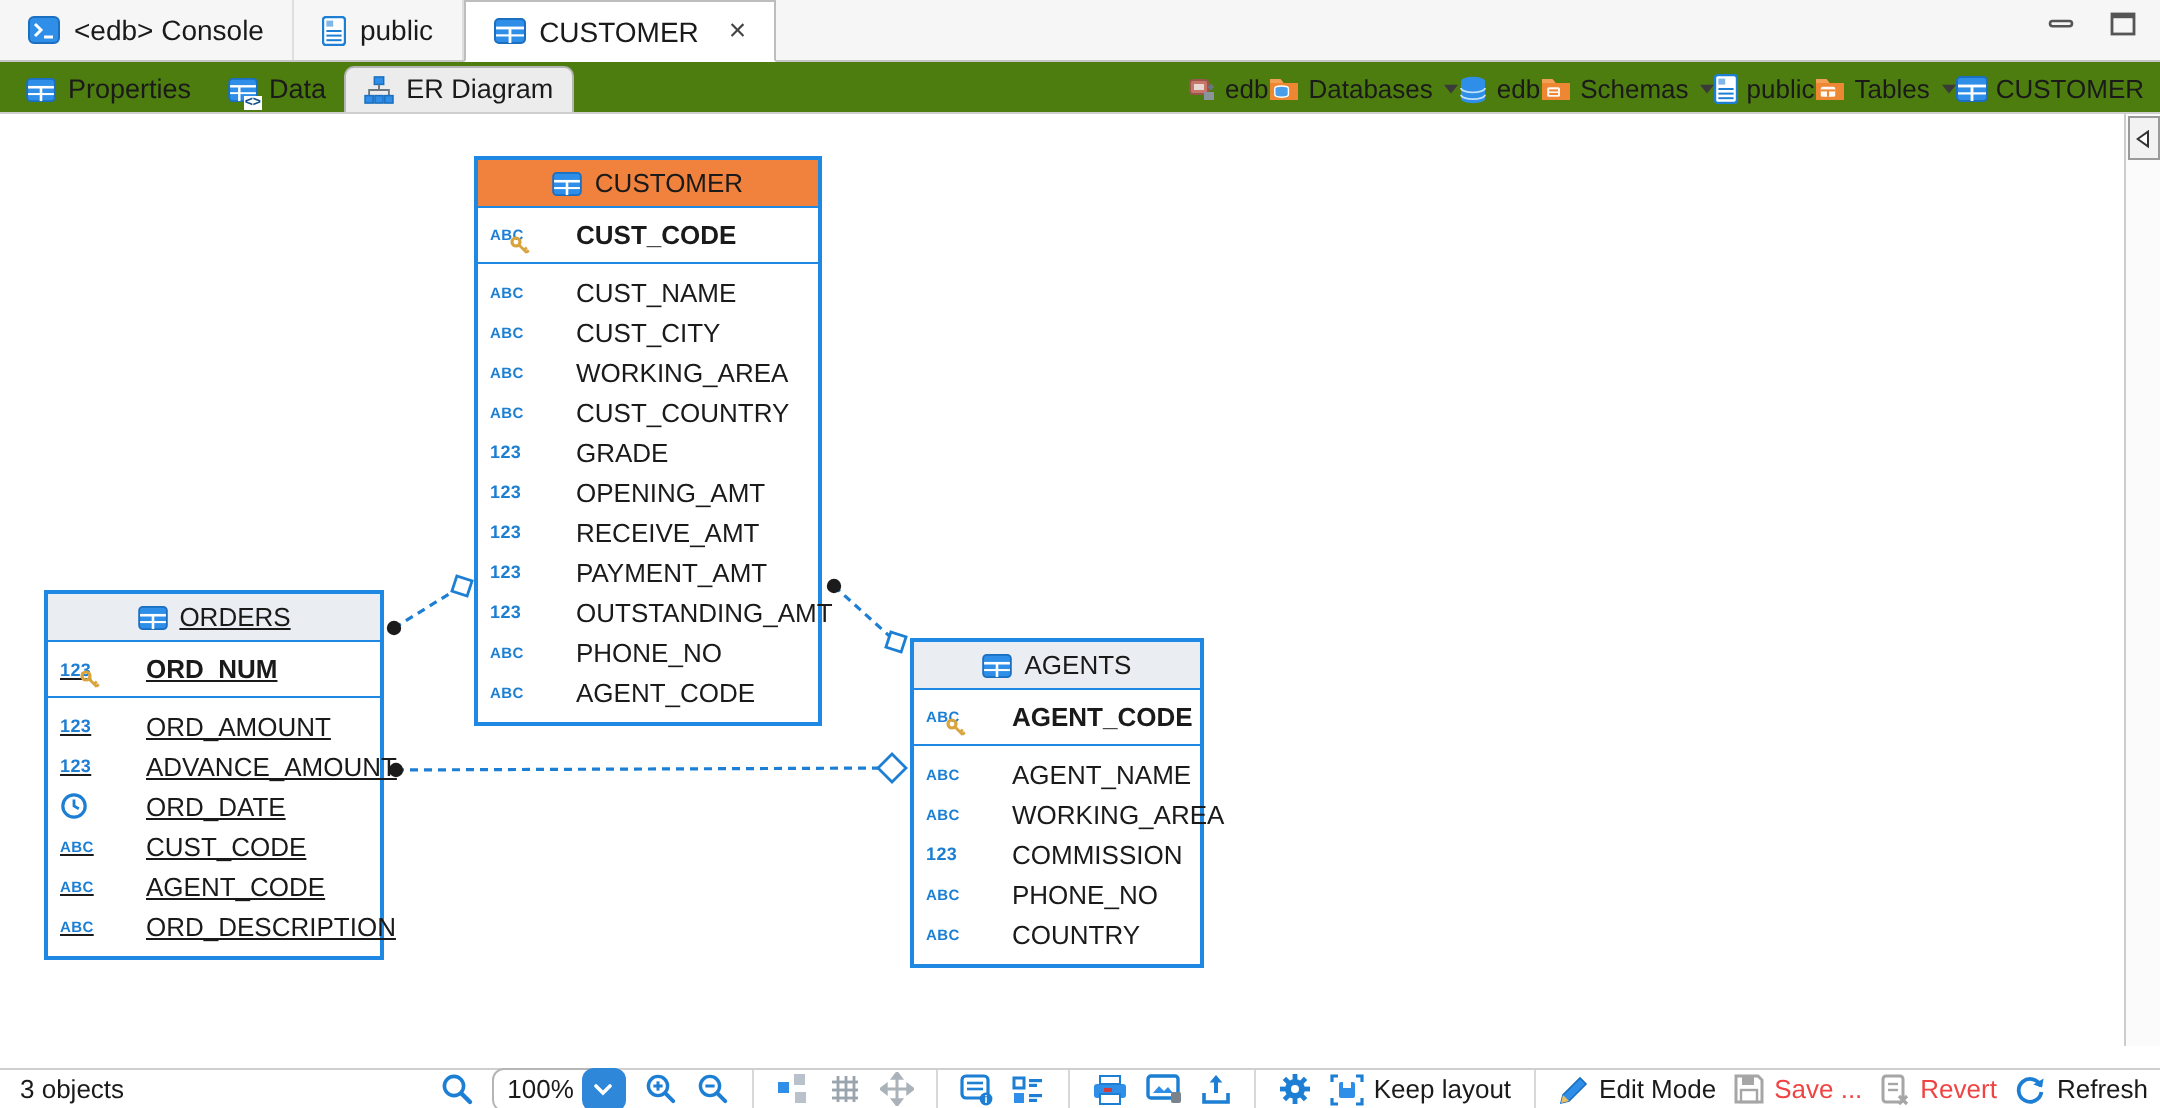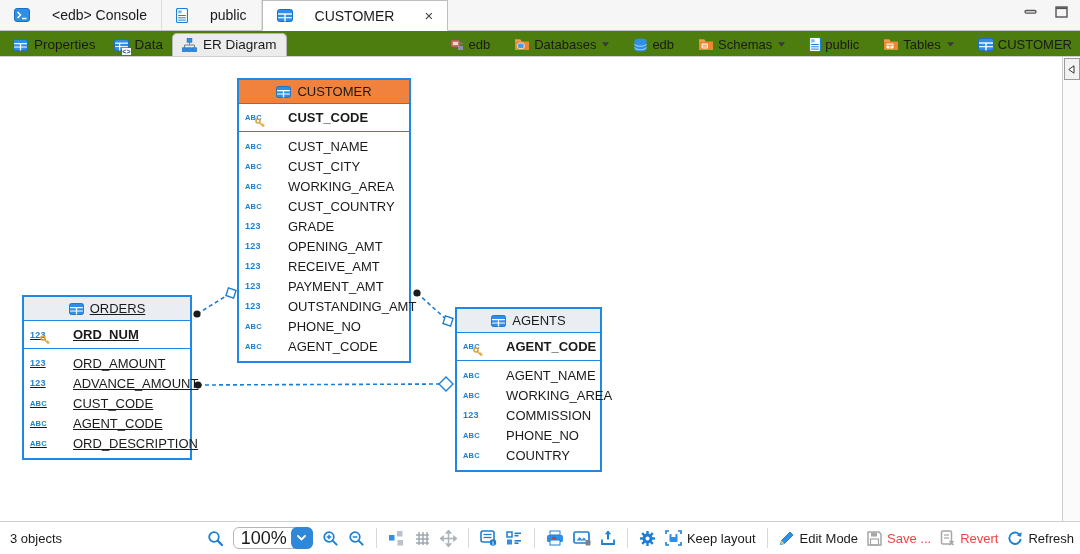--- a/index.html
+++ b/index.html
@@ -2,32 +2,32 @@
 <html><head>
 <meta charset="utf-8">
 <style>
   * { margin:0; padding:0; box-sizing:border-box; }
   html,body { width:1080px; height:554px; overflow:hidden; }
   body { font-family:"Liberation Sans", sans-serif; background:#fff; color:#1a1a1a; position:relative; }
   .window { position:absolute; inset:0; background:#fff; }
 
   
   .editor-tabbar { position:relative; height:31px; background:#f6f6f6; border-bottom:1px solid #c6c6c6; display:flex; align-items:stretch; }
-  .etab { display:flex; align-items:center; gap:22px; padding:0 14px; font-size:14px; border-right:1px solid #dedede; cursor:default; }
+  .etab { display:flex; align-items:center; gap:7px; padding:0 14px; font-size:14px; border-right:1px solid #dedede; cursor:default; }
   .etab.active { background:#fff; border:1px solid #bdbdbd; border-bottom:1px solid #fff; margin-bottom:-1px; }
   .etab .close { margin-left:8px; font-size:15px; color:#444; line-height:1; }
   .win-controls { position:absolute; right:12px; top:6px; display:flex; gap:18px; align-items:center; }
   .win-controls span { display:inline-flex; }
 
   
   .subtab-row { height:26px; background:#4d7c0f; border-bottom:1px solid #cfcfcf; display:flex; align-items:flex-end; justify-content:space-between; padding:0 4px 0 4px; }
   .subtabs { display:flex; align-items:flex-end; height:100%; }
   .stab { display:flex; align-items:center; gap:6px; font-size:13.5px; padding:3px 9px 4px; cursor:default; }
   .stab.active { background:#ececec; border:1px solid #b5b5b5; border-bottom:none; border-radius:5px 5px 0 0; }
-  .breadcrumb { display:flex; align-items:center; gap:24px; padding-bottom:4px; padding-right:4px; }
+  .breadcrumb { display:flex; align-items:center; gap:0; padding-bottom:4px; padding-right:4px; }
   .crumb { display:flex; align-items:center; gap:4px; font-size:13px; cursor:default; }
   .crumb .caret { margin-left:2px; display:inline-flex; }
 
   
   .diagram { position:relative; height:466px; background:#fff; overflow:hidden; }
   .relations { position:absolute; left:0; top:0; width:1080px; height:466px; pointer-events:none; }
   .palette-strip { position:absolute; right:0; top:0; bottom:0; width:18px; background:#fbfbfb; border-left:1px solid #cccccc; }
   .palette-toggle { width:16px; height:22px; margin:1px auto 0; border:1px solid #9a9a9a; background:#f2f2f2; display:flex; align-items:center; justify-content:center; }
 
   .entity { position:absolute; background:#fff; border:2px solid #1e88e2; }
@@ -35,28 +35,28 @@
   .pk-section { border-bottom:1px solid #1e88e2; padding:4px 6px; }
   .col-section { padding:4px 6px 5px; }
   .row { height:20px; display:flex; align-items:center; gap:22px; font-size:13px; white-space:nowrap; }
   .pk-section .row { font-weight:bold; height:19px; }
   .ticon { width:21px; min-width:21px; height:14px; position:relative; display:flex; align-items:center; justify-content:flex-start; }
   .ticon .abc { font-size:7.5px; font-weight:bold; color:#1d7fd4; letter-spacing:.2px; }
   .ticon .num { font-size:9px; font-weight:bold; color:#1d7fd4; letter-spacing:.2px; }
   .keybadge { position:absolute; right:1px; bottom:-3px; }
 
   
-  .statusbar { position:absolute; left:0; right:0; bottom:0; height:33px; background:#fff; border-top:1px solid #cfcfcf; display:flex; align-items:center; }
+  .statusbar { position:absolute; left:0; right:0; bottom:0; height:20px; background:#fff; border-top:1px solid #cfcfcf; display:flex; align-items:center; }
   .objects-label { font-size:13px; margin-left:10px; }
   .sb-tools { position:absolute; right:6px; display:flex; align-items:center; gap:9px; }
   .sb-btn { display:flex; align-items:center; gap:5px; font-size:13px; cursor:default; }
   .sb-btn.disabled { color:#ef4444; }
   .sb-sep { width:1px; height:20px; background:#d8d8d8; margin:0 2px; }
   .zoom-field { display:flex; align-items:center; border:1px solid #b5b5b5; border-radius:6px; background:#fff; height:22px; padding-left:7px; gap:5px; }
-  .zoom-field .zval { font-size:18px; }
+  .zoom-field .zval { font-size:13px; }
   .zoom-drop { width:22px; height:22px; margin:-1px; border-radius:6px; background:#2e87d8; display:flex; align-items:center; justify-content:center; }
   svg { display:block; }
 </style>
 </head>
 <body>
 
 <div class="window">
 
   <div class="editor-tabbar">
     <div class="etab">
@@ -388,40 +388,49 @@
             <span>ORD_AMOUNT</span>
           </div>
           <div class="row">
             <span class="ticon">
               <span class="num">123</span>
             </span>
             <span>ADVANCE_AMOUNT</span>
           </div>
           <div class="row">
             <span class="ticon">
+              <svg width="14" height="14" viewBox="0 0 14 14">
+                <circle cx="7" cy="7" r="5.6" fill="none" stroke="#1d7fd4" stroke-width="1.6"></circle>
+                <path d="M7 3.8V7l2.4 1.4" fill="none" stroke="#1d7fd4" stroke-width="1.4"></path>
+              </svg>
+            </span>
+            <span>ORD_DATE</span>
+          </div>
+          <div class="row">
+            <span class="ticon">
               <span class="abc">ABC</span>
             </span>
             <span>CUST_CODE</span>
           </div>
           <div class="row">
             <span class="ticon">
               <span class="abc">ABC</span>
             </span>
             <span>AGENT_CODE</span>
           </div>
           <div class="row">
             <span class="ticon">
               <span class="abc">ABC</span>
             </span>
             <span>ORD_DESCRIPTION</span>
           </div>
         </div>
     </div>
 
-    <div class="entity" style="left: 455px; top: 250px; width: 147px;">
+    <div class="entity" style="left: 455px; top: 262px; width: 147px;">
       <div class="ehdr" style="background: rgb(234, 238, 242);">
         <span>
           <svg width="15" height="12" viewBox="0 0 16 13">
               <rect x="0.5" y="0.5" width="15" height="12" rx="2" fill="#2f8fe8" stroke="#1a6fc0"></rect>
               <line x1="1" y1="5" x2="15" y2="5" stroke="#fff" stroke-width="1.4"></line>
               <line x1="8" y1="5" x2="8" y2="12.5" stroke="#fff" stroke-width="1.4"></line>
               <line x1="1" y1="8.7" x2="15" y2="8.7" stroke="#fff" stroke-width="1.1"></line>
             </svg>
         </span>
         <span>AGENTS</span>

